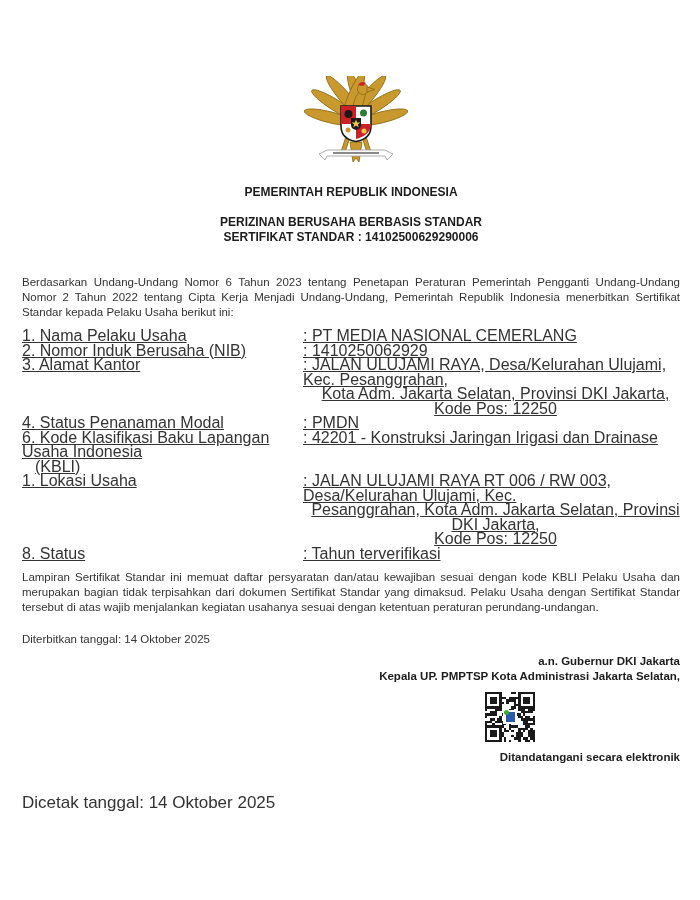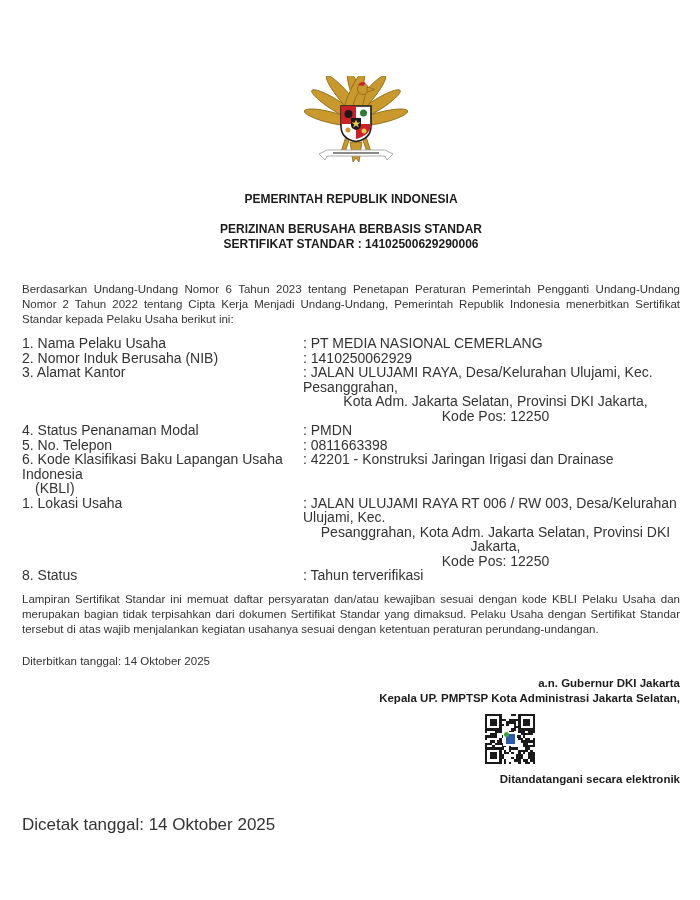--- a/index.html
+++ b/index.html
@@ -12,37 +12,37 @@
     overflow:hidden;
     box-sizing:border-box;
     padding:0 20px 0 22px;
   }
   .emblem-wrap{
     width:106px;height:96px;
     margin:76px auto 0;
     position:relative;left:5px;
   }
   .gov-title{
-    margin-top:20px;
+    margin-top:13px;
     text-align:center;
     font-size:12px;font-weight:bold;color:#1c1c1c;
     line-height:15px;
   }
   .doc-title{
     margin-top:15px;
     text-align:center;
     font-size:12px;font-weight:bold;color:#1c1c1c;
     line-height:15px;
   }
   .para{
     margin-top:30px;
     font-size:11.5px;line-height:15px;
     text-align:justify;color:#333333;
   }
-  .items{margin-top:9px;font-size:14px;line-height:14.5px;color:#333333;}
+  .items{margin-top:9px;font-size:16px;line-height:14.5px;color:#333333;text-decoration:underline;}
   .item-row{display:flex;}
   .item-label{width:281px;flex-shrink:0;}
   .item-label .cont{padding-left:13px;}
   .item-value{flex:1;}
   .item-value .cont{padding-left:8px;text-align:center;}
   .closing{margin-top:9px;}
   .issued{
     margin-top:17px;
     font-size:11.5px;line-height:15px;color:#333333;
   }
@@ -164,28 +164,20 @@
           <div class="cont">Kota Adm. Jakarta Selatan, Provinsi DKI Jakarta,</div>
           <div class="cont">Kode Pos: 12250</div>
         </div>
       </div>
       <div class="item-row">
         <div class="item-label">
           <div>4. Status Penanaman Modal</div>
         </div>
         <div class="item-value">
           <div>: PMDN</div>
-        </div>
-      </div>
-      <div class="item-row">
-        <div class="item-label">
-          <div>5. No. Telepon</div>
-        </div>
-        <div class="item-value">
-          <div>: 0811663398</div>
         </div>
       </div>
       <div class="item-row">
         <div class="item-label">
           <div>6. Kode Klasifikasi Baku Lapangan Usaha Indonesia</div>
           <div class="cont">(KBLI)</div>
         </div>
         <div class="item-value">
           <div>: 42201 - Konstruksi Jaringan Irigasi dan Drainase</div>
         </div>

